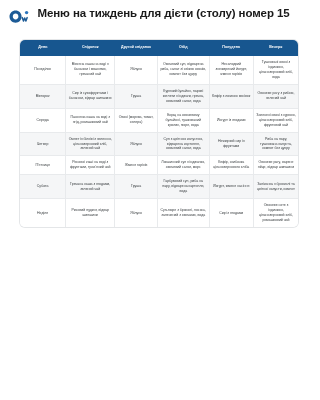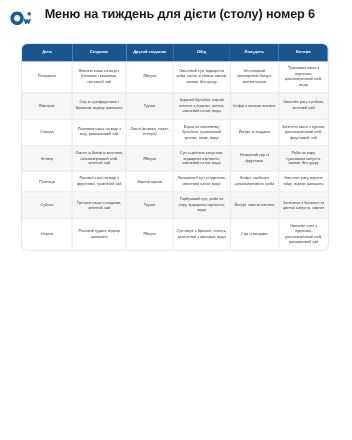--- a/index.html
+++ b/index.html
@@ -109,21 +109,21 @@
 
   <div class="header">
     <div class="logo">
       <svg width="26" height="24" viewBox="0 0 26 24" xmlns="http://www.w3.org/2000/svg">
         <path d="M8.6 3.4c3.4 0 6 2.6 6 6.1 0 3.5-2.6 6.2-6 6.2s-6.1-2.7-6.1-6.2c0-3.5 2.7-6.1 6.1-6.1zm0 3.2c-1.6 0-2.8 1.3-2.8 2.9s1.2 3 2.8 3c1.6 0 2.8-1.4 2.8-3s-1.2-2.9-2.8-2.9z" fill="#1d5b96"></path>
         <path d="M15.2 10.6l1.3 3.4 1.2-3.1 1.2 3.1 1.3-3.4" fill="none" stroke="#1d5b96" stroke-width="1.5" stroke-linecap="round" stroke-linejoin="round"></path>
         <circle cx="19.6" cy="5.6" r="1.7" fill="#2a74bd"></circle>
       </svg>
     </div>
     <div class="title-wrap">
-      <h1 class="title">Меню на тиждень для дієти (столу) номер 6</h1>
+      <h1 class="title">Меню на тиждень для дієти (столу) номер 15</h1>
     </div>
   </div>
 
   <div class="table-wrap">
     <table class="menu">
       <colgroup>
         <col class="c-day">
           <col class="c-b1">
           <col class="c-b2">
         <col class="c-lunch">

